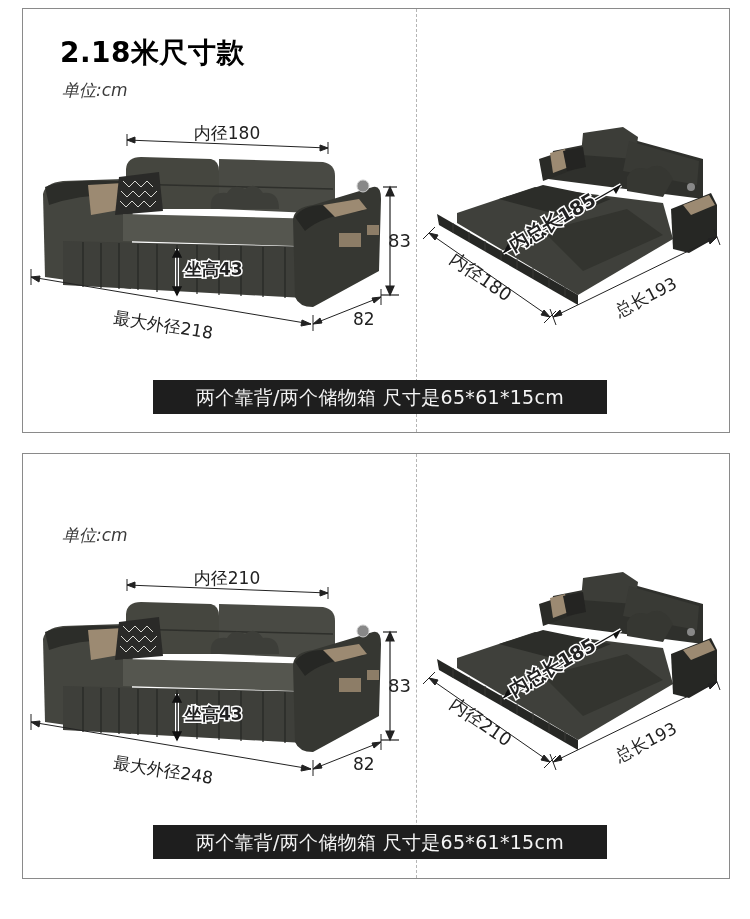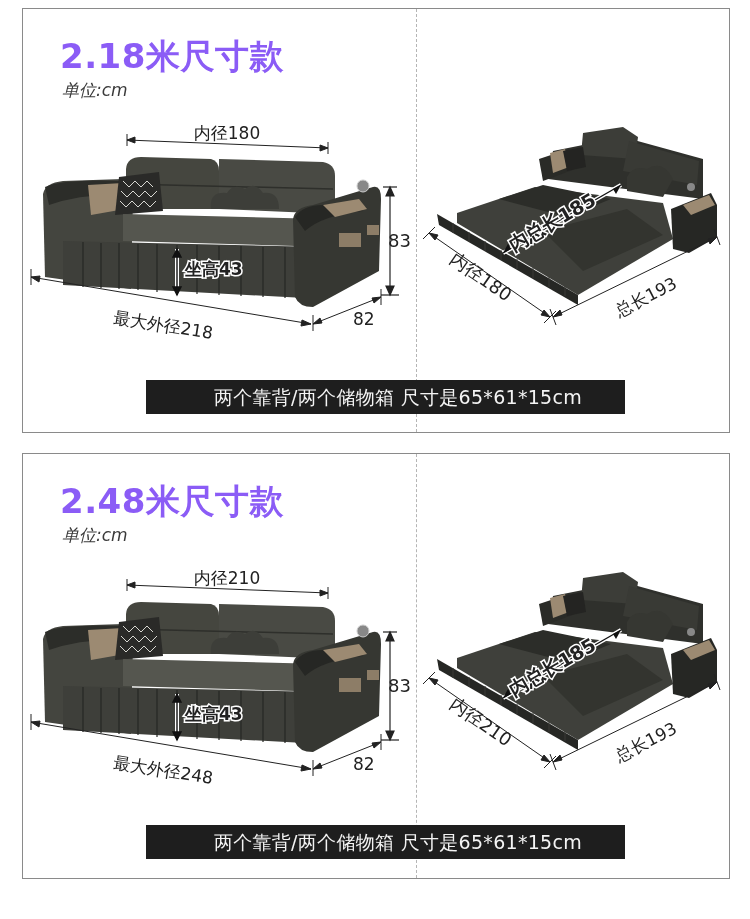--- a/index.html
+++ b/index.html
@@ -4,25 +4,25 @@
 <style>
   html, body { margin: 0; padding: 0; background: #ffffff; }
   body { width: 750px; height: 919px; position: relative; overflow: hidden;
          font-family: "DejaVu Sans", "Liberation Sans", sans-serif; color: #222; }
   .panel { position: absolute; left: 22px; width: 708px; border: 1.5px solid #8a8a8a;
            box-sizing: border-box; background: #fff; }
   .panel.p1 { top: 8px; height: 425px; }
   .panel.p2 { top: 453px; height: 426px; }
   .divider { position: absolute; left: 393px; top: 0; bottom: 0; width: 0;
              border-left: 1px dashed #b5b5b5; }
-  .title { position: absolute; left: 37px; top: 25px; font-size: 34px; font-weight: bold;
-           color: #8b5cf6; letter-spacing: 0.5px; }
+  .title { position: absolute; left: 37px; top: 25px; font-size: 28px; font-weight: bold;
+           color: #000000; letter-spacing: 0.5px; }
   .unit { position: absolute; left: 39px; top: 70px; font-size: 17px; color: #3a3a3a; font-style: italic; }
-  .banner { position: absolute; left: 123px; width: 454px; height: 34px; background: #1e1e1e;
-            color: #f4f4f4; font-size: 19px; line-height: 34px; text-align: center; letter-spacing: 0.3px; padding-left: 25px; }
+  .banner { position: absolute; left: 130px; width: 454px; height: 34px; background: #1e1e1e;
+            color: #f4f4f4; font-size: 19px; line-height: 34px; text-align: center; letter-spacing: 0.3px; }
   .p1 .banner { top: 371px; }
   .p2 .banner { top: 371px; }
   .svgwrap { position: absolute; left: 0; top: 0; }
   .lbl { font-family: "DejaVu Sans", "Liberation Sans", sans-serif; }
 </style>
 </head>
 <body>
 
 <div class="panel p1">
   <div class="divider"></div>
@@ -180,21 +180,20 @@
     <text class="lbl" x="478" y="224" font-size="19" font-weight="bold" fill="#222" stroke="#fff" stroke-width="3" paint-order="stroke" transform="rotate(-30 520 210)">内总长185</text>
     <text class="lbl" x="420" y="270" font-size="18" fill="#222" transform="rotate(35 450 270)">内径180</text>
     <text class="lbl" x="588" y="295" font-size="17" fill="#222" transform="rotate(-27 620 285)">总长193</text>
   </svg>
 
   <div class="banner">两个靠背/两个储物箱 尺寸是65*61*15cm</div>
 </div>
 
 <div class="panel p2">
   <div class="divider"></div>
-  <div class="title">2.48米尺寸款</div>
   <div class="unit">单位:cm</div>
 
   <svg class="svgwrap" width="706" height="424" viewBox="0 0 706 424">
     <g>
       <path d="M103,160 Q104,148 118,148 L188,150 Q196,152 196,162 L196,200 L103,200 Z" fill="#45463f"></path>
       <path d="M196,150 L300,153 Q312,155 312,167 L312,205 L196,200 Z" fill="#494a44"></path>
       <line x1="104" y1="175" x2="310" y2="180" stroke="#2e2f2b" stroke-width="1.5"></line>
       <path d="M20,185 Q22,174 40,172 L100,170 Q110,172 110,186 L108,280 L22,268 Z" fill="#44453f"></path>
       <path d="M22,178 Q40,170 100,172 L104,186 Q60,184 26,196 Z" fill="#2c2d29"></path>
       <path d="M65,176 L100,174 L102,200 L68,206 Z" fill="#9c8a72"></path>

